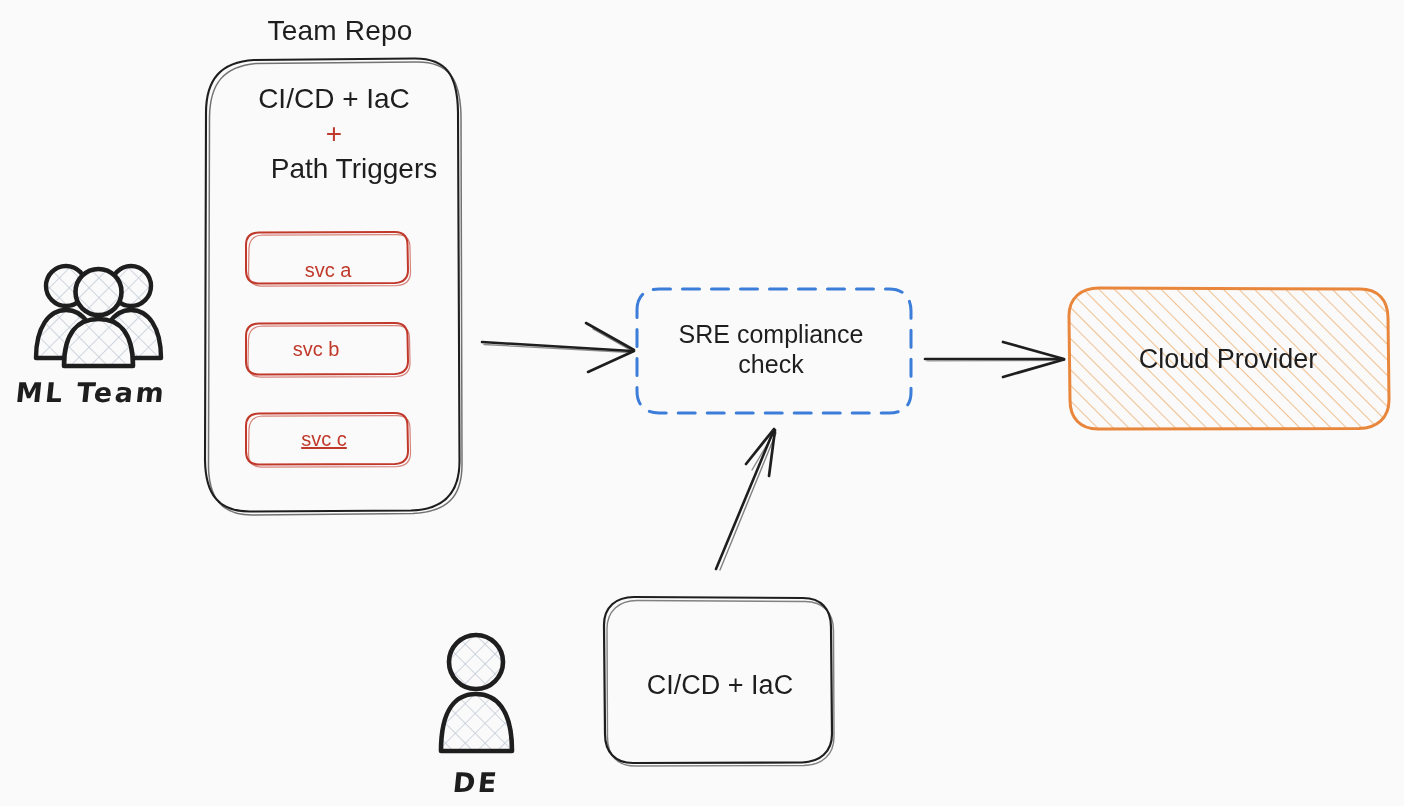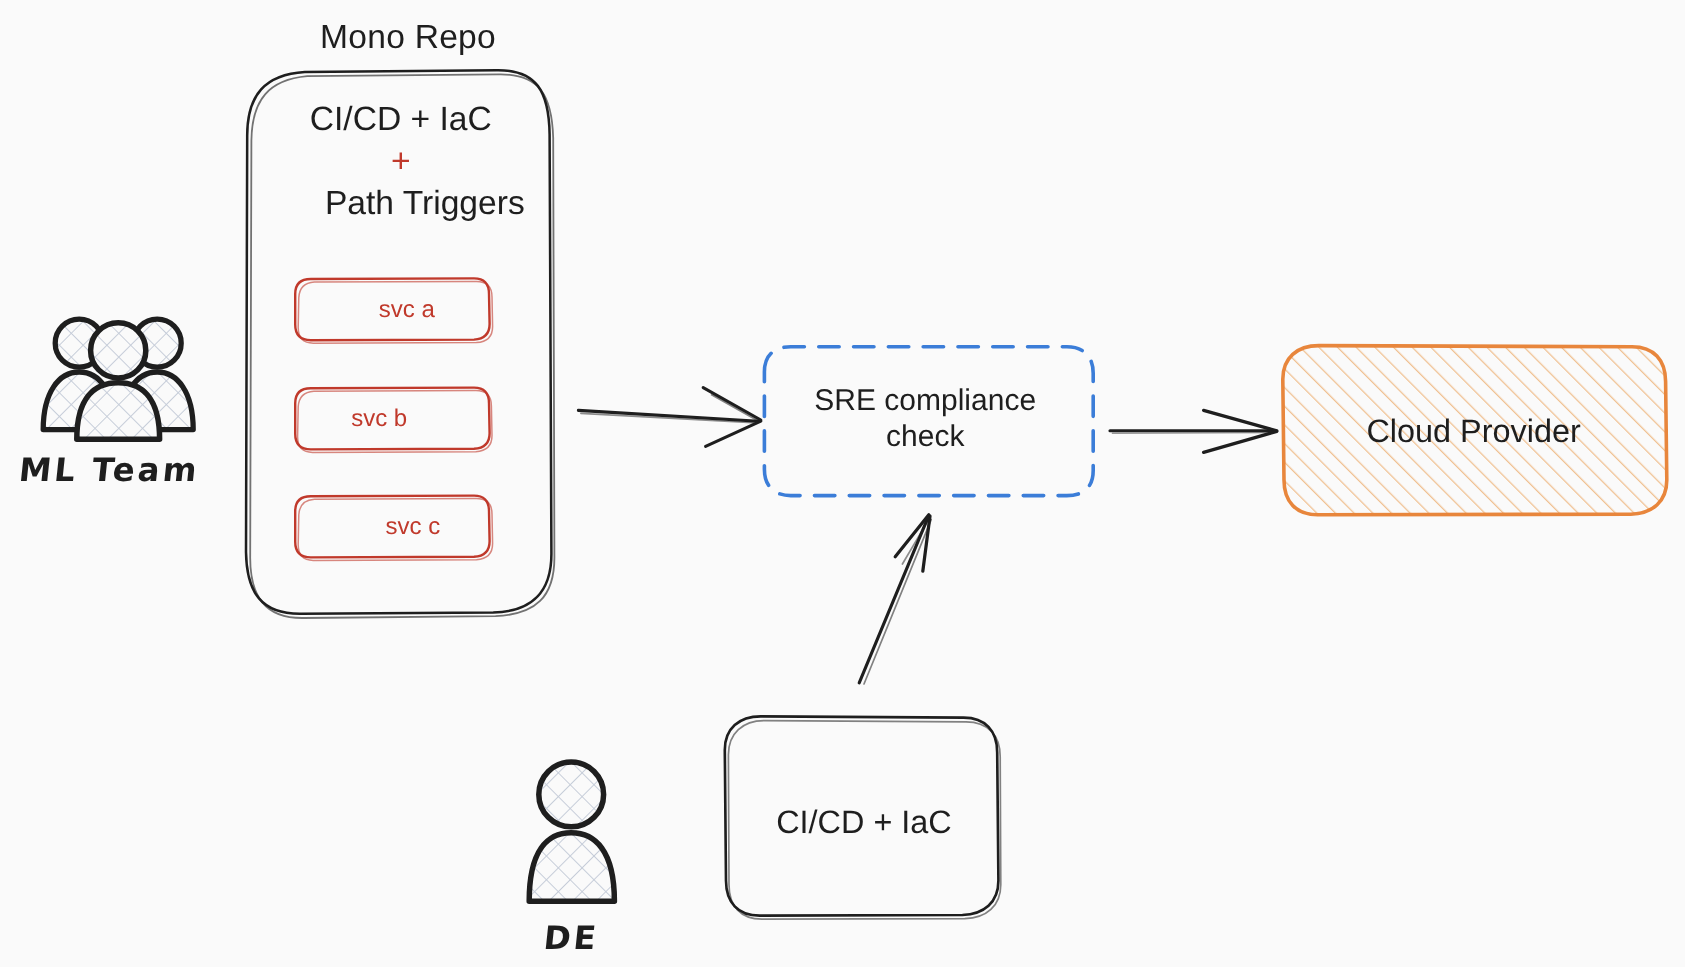--- a/index.html
+++ b/index.html
@@ -44,23 +44,23 @@
     color: #c0392b;
   }
   #mono-repo-heading-2 {
     left: 208px; top: 152px; width: 292px;
     font-size: 28px; line-height: 34px;
   }
   .svc-label {
     font-size: 20px; line-height: 24px;
     color: #c0392b; width: 160px;
   }
-  #svc-a-label { left: 248px; top: 246px; padding-left: 11px; }
+  #svc-a-label { left: 248px; top: 258px; }
   #svc-b-label { left: 236px; top: 337px; }
-  #svc-c-label { left: 264px; top: 427px; }
+  #svc-c-label { left: 244px; top: 427px; text-decoration: underline; }
 
   
   .persona-label {
     font-family: "DejaVu Sans", sans-serif;
     font-weight: 700;
     color: #1e1e1e;
     transform: skewX(-6deg);
   }
   #ml-team-label {
     left: 0px; top: 377px; width: 182px;
@@ -256,21 +256,21 @@
 
   <g>
     <path d="M716 569 L773 432" stroke="#1e1e1e" stroke-width="2.6" stroke-linecap="round" fill="none"></path>
     <path d="M720 570 L776 433" stroke="#1e1e1e" stroke-width="1.4" opacity=".55" stroke-linecap="round" fill="none"></path>
     <path d="M746 464 L774 429" stroke="#1e1e1e" stroke-width="2.7" stroke-linecap="round" fill="none"></path>
     <path d="M769 476 L775 430" stroke="#1e1e1e" stroke-width="2.7" stroke-linecap="round" fill="none"></path>
     <path d="M752 470 L774.5 432" stroke="#1e1e1e" stroke-width="1.4" opacity=".5" stroke-linecap="round" fill="none"></path>
   </g>
 </svg>
 
-<div class="lbl" id="mono-repo-title">Mono Repo</div>
+<div class="lbl" id="mono-repo-title">Team Repo</div>
 
 <div class="lbl" id="mono-repo-heading-1">CI/CD + IaC</div>
 
 <div class="lbl" id="mono-repo-plus">+</div>
 
 <div class="lbl" id="mono-repo-heading-2">Path Triggers</div>
 
 <div class="lbl svc-label" id="svc-a-label">svc a</div>
 
 <div class="lbl svc-label" id="svc-b-label">svc b</div>

